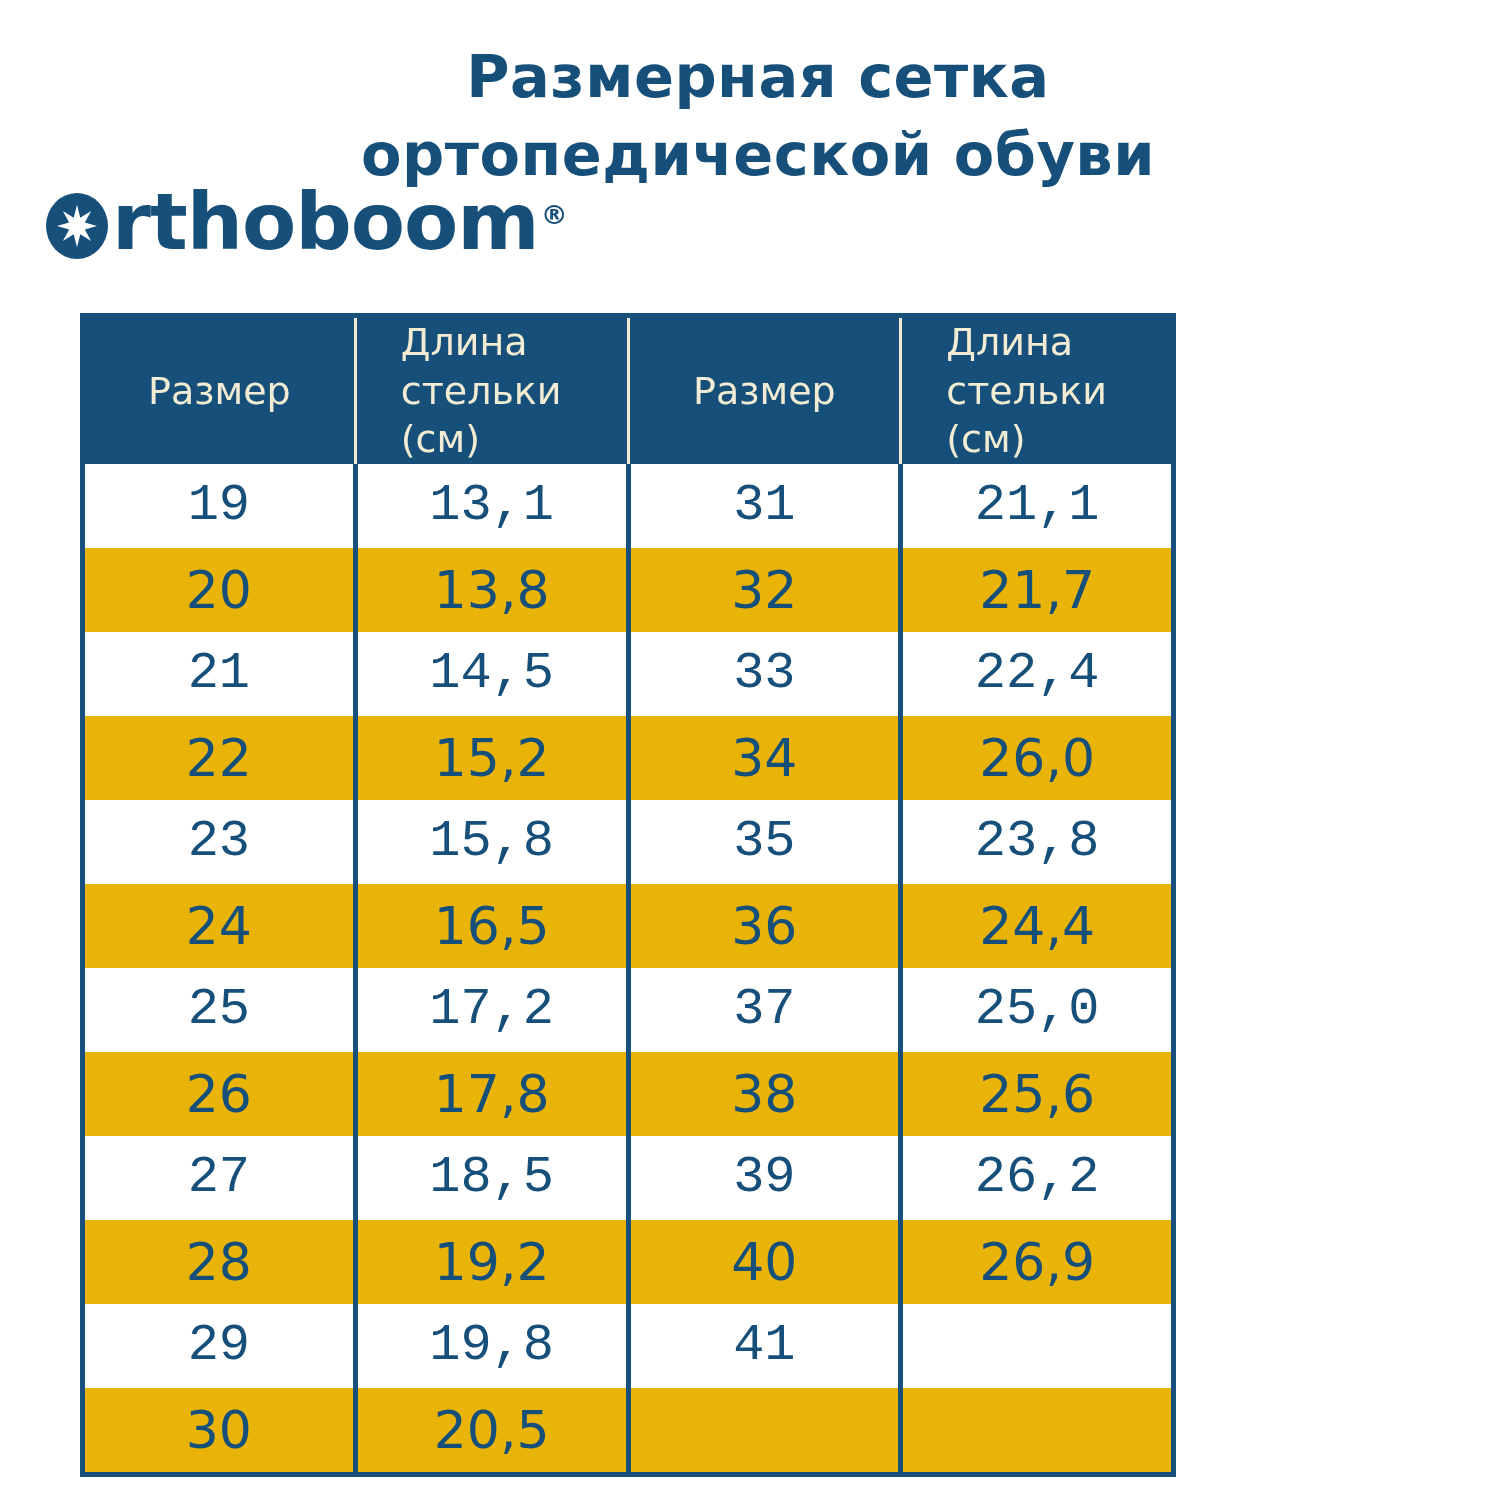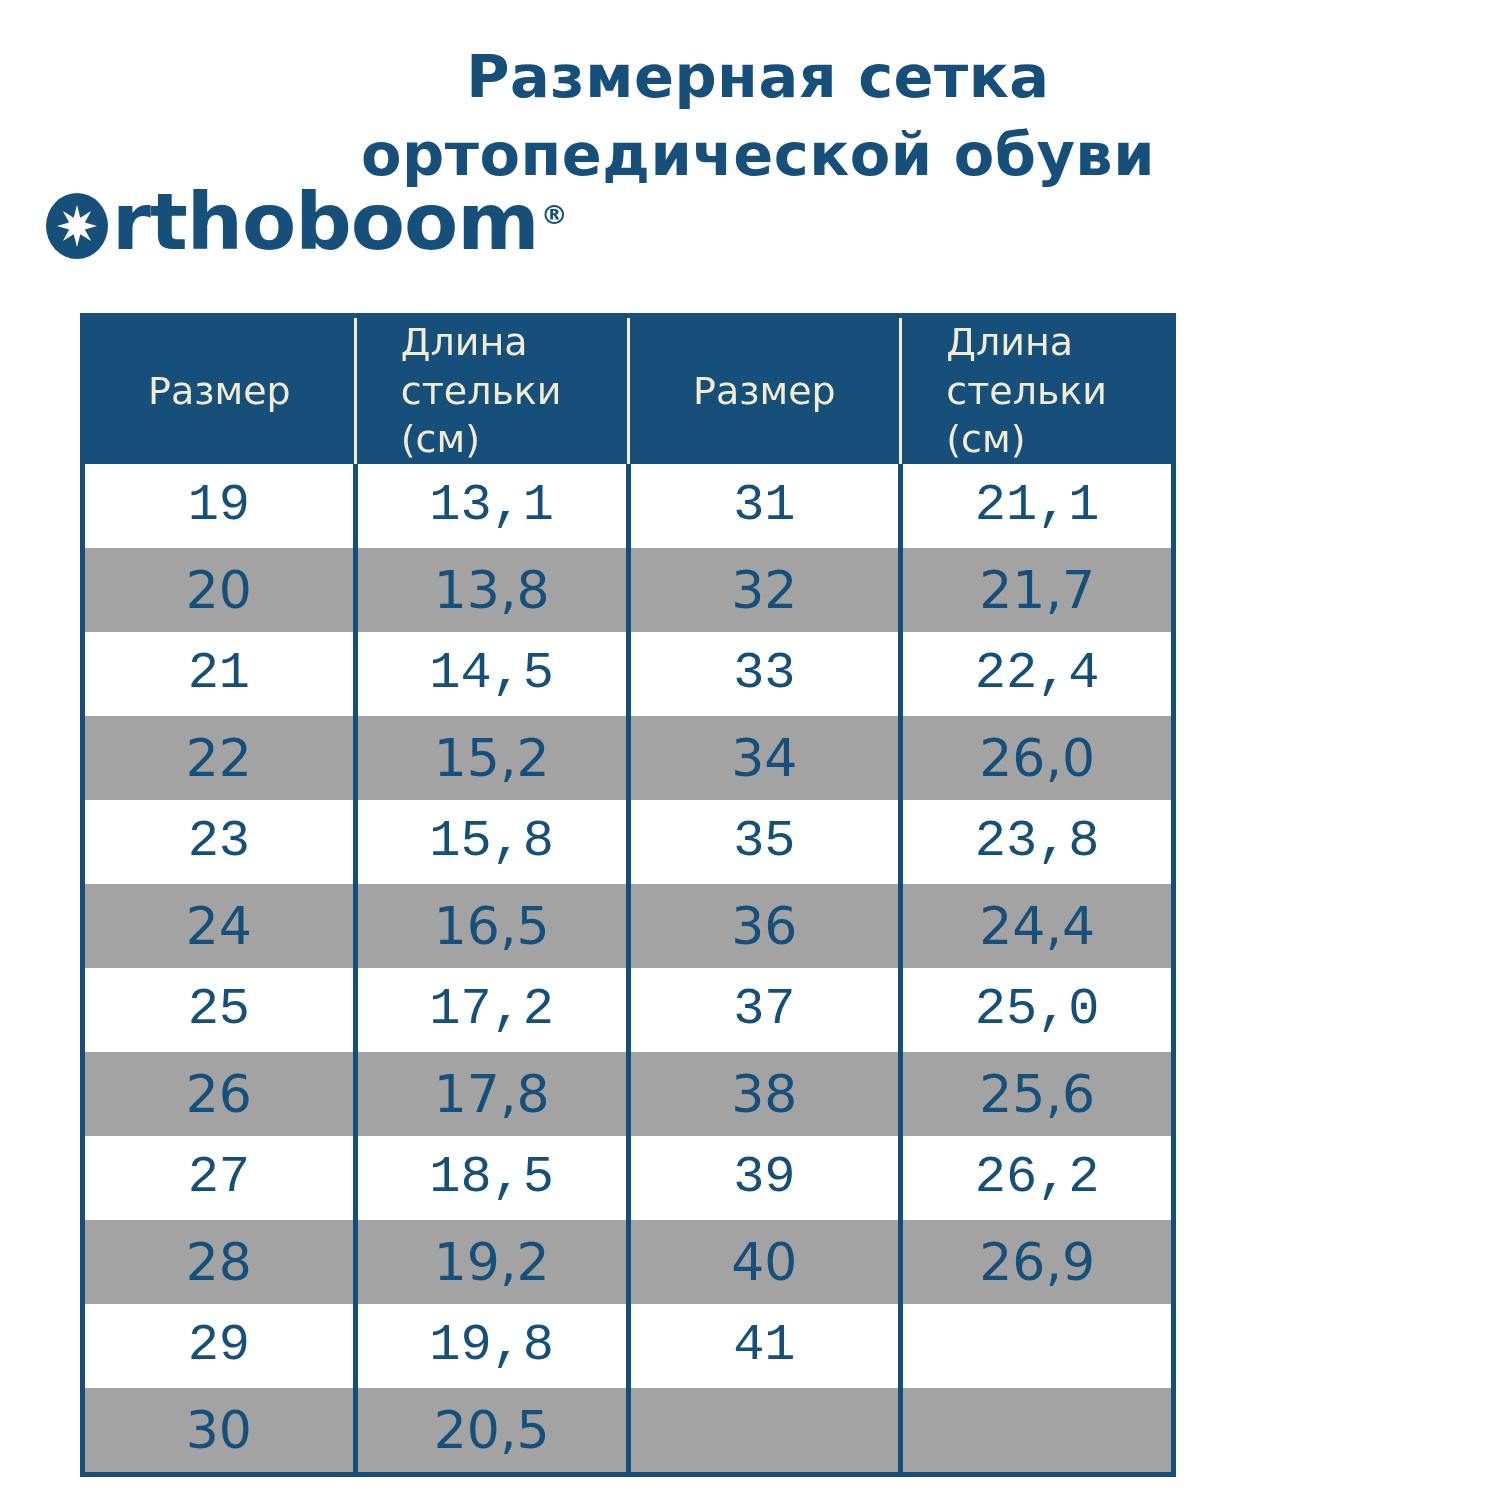--- a/index.html
+++ b/index.html
@@ -99,21 +99,21 @@
   .size-table tbody td {
     height: 84px;
     text-align: center;
     vertical-align: middle;
     font-size: 52px;
     color: #16507A;
     padding: 0;
     line-height: 1;
   }
   .size-table tbody td.col-divider { border-right: 5px solid #16507A; }
-  .size-table tbody tr.stripe td { background: #a3a3a3; }
+  .size-table tbody tr.stripe td { background: #eab308; }
   .size-table tbody tr.plain  td { background: #ffffff; font-family: Liberation Mono, monospace; }
 </style>
 </head>
 <body>
 
 <div id="page">
 
   <div id="title-line-1" class="title-line">Размерная сетка</div>
 
   <div id="title-line-2" class="title-line">ортопедической обуви</div>

